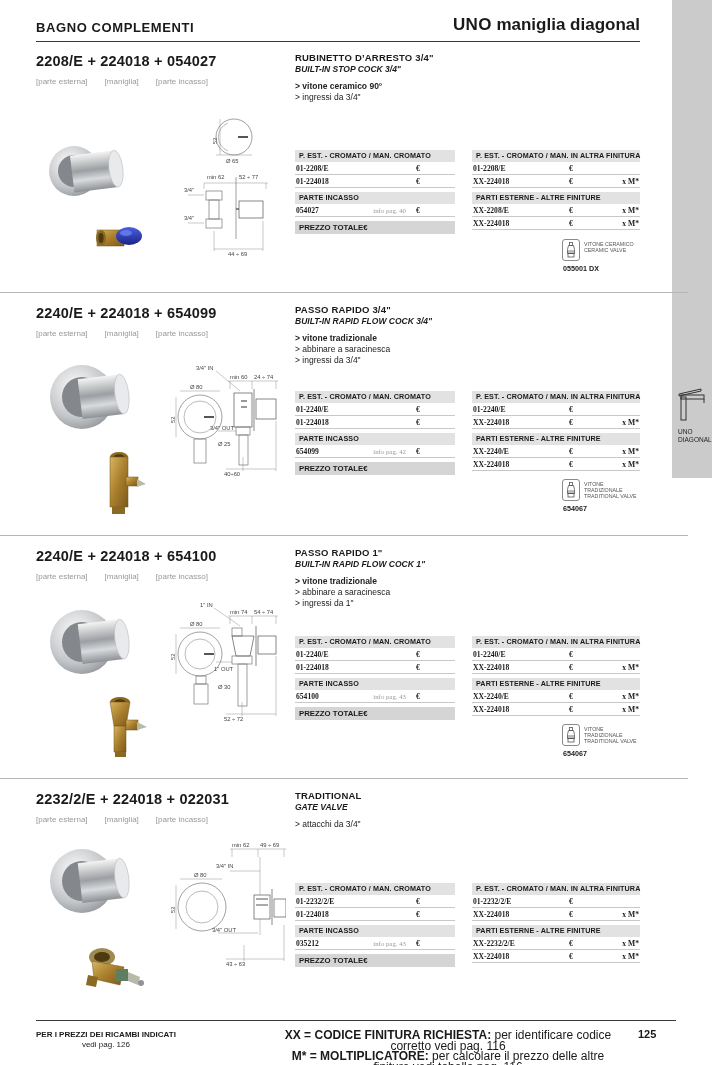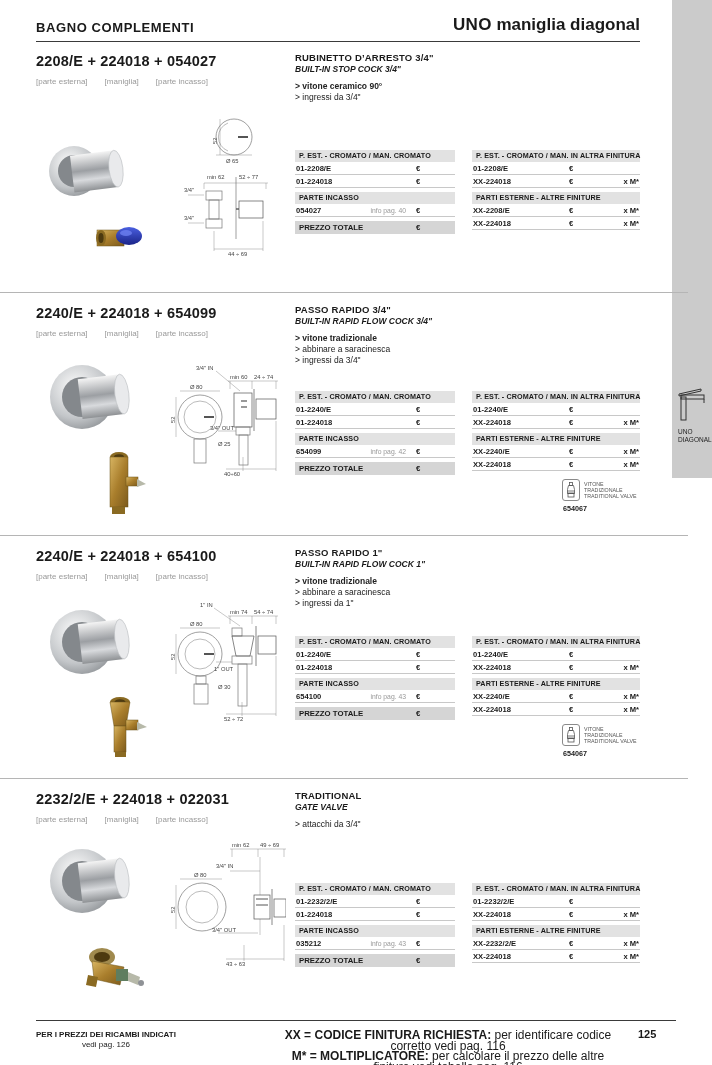--- a/index.html
+++ b/index.html
@@ -36,24 +36,24 @@
 
   
   .drawing { position:absolute; font-size:5.8px; color:#444; }
   .drawing svg { position:absolute; left:0; top:0; }
   .dim { position:absolute; white-space:nowrap; color:#444; }
   .dim.v { transform:rotate(-90deg); transform-origin:left top; }
 
   
   .tbl { position:absolute; }
   .tbl-h { height:12px; line-height:12px; background:#e2e2e2; font-size:7.2px; font-weight:bold; padding:0 4px; letter-spacing:.1px; white-space:nowrap; }
-  .tbl-r { display:flex; align-items:center; height:13px; border-bottom:1px solid #c8c8c8; font-size:7.6px; font-weight:bold; padding:0 1px; }
+  .tbl-r { display:flex; align-items:center; height:13px; border-bottom:1px solid #c8c8c8; font-size:7.6px; font-weight:bold; padding:0 1px;font-family:Liberation Serif, serif; }
   .tbl-r .c { flex:1; }
   .tbl-gap { height:4px; }
-  .tbl-total { display:flex; align-items:center; height:13px; background:#d5d5d5; font-size:7.8px; font-weight:bold; padding:0 4px; margin-top:0;justify-content:space-between; }
+  .tbl-total { display:flex; align-items:center; height:13px; background:#d5d5d5; font-size:7.8px; font-weight:bold; padding:0 4px; margin-top:0; }
   .lt { width:160px; }
   .lt .p { width:38px; }
   .lt .i { font-size:6.8px; font-weight:normal; color:#999; margin-right:10px; }
   .lt .tbl-total .p { width:35px; }
   .rt { width:168px; }
   .rt .p { width:40px; }
   .rt .m { width:30px; text-align:right; }
 
   
   .badge { position:absolute; width:110px; }
@@ -233,20 +233,38 @@
           <span class="p">€</span>
           <span class="m">x M*</span>
         </div>
       <div class="tbl-r">
           <span class="c">XX-224018</span>
           <span class="p">€</span>
           <span class="m">x M*</span>
         </div>
     </div>
 
+    <div class="badge" style="left:562px;top:198px;">
+      <div class="badge-row">
+        <div class="badge-icon">
+          <svg width="10" height="16" viewBox="0 0 10 16" fill="none" stroke="#555" stroke-width=".8">
+            <rect x="3.5" y="0.5" width="3" height="3"></rect>
+            <path d="M2.5 3.5 h5 l1 4 v4 h-7 v-4 z"></path>
+            <line x1="1.5" y1="9" x2="8.5" y2="9"></line>
+              <line x1="1.5" y1="11" x2="8.5" y2="11"></line>
+            <rect x="2" y="11.5" width="6" height="3.5"></rect>
+          </svg>
+        </div>
+        <div class="badge-text">
+          <div>VITONE CERAMICO</div>
+          <div>CERAMIC VALVE</div>
+        </div>
+      </div>
+      <div class="badge-code">055001 DX</div>
+    </div>
   </div>
 
   <div class="section sec2" style="top:292px;height:243px;">
     <div class="sec-code">2240/E + 224018 + 654099</div>
     <div class="part-labels">
       <span>[parte esterna]</span><span>[maniglia]</span><span>[parte incasso]</span>
     </div>
     <div class="title-block">
       <div class="title">PASSO RAPIDO 3/4"</div>
       <div class="subtitle">BUILT-IN RAPID FLOW COCK 3/4"</div>

